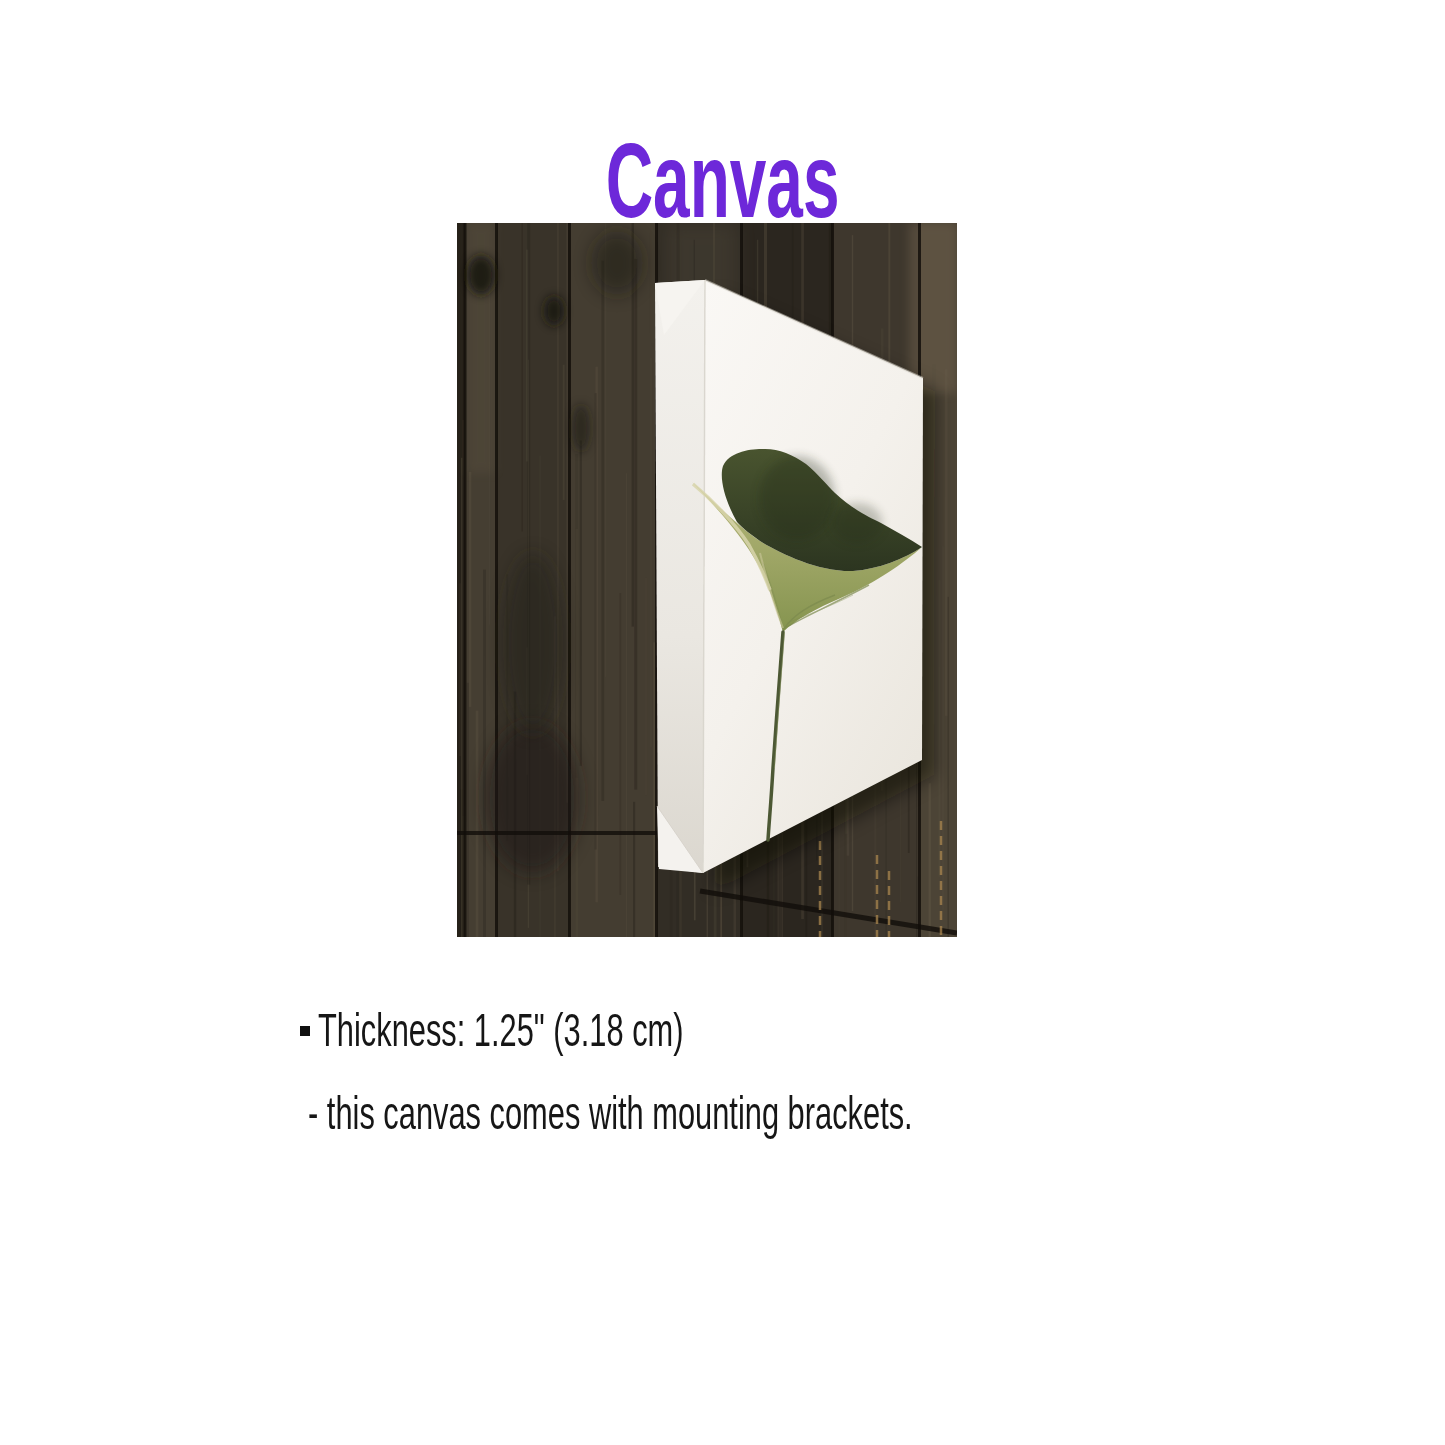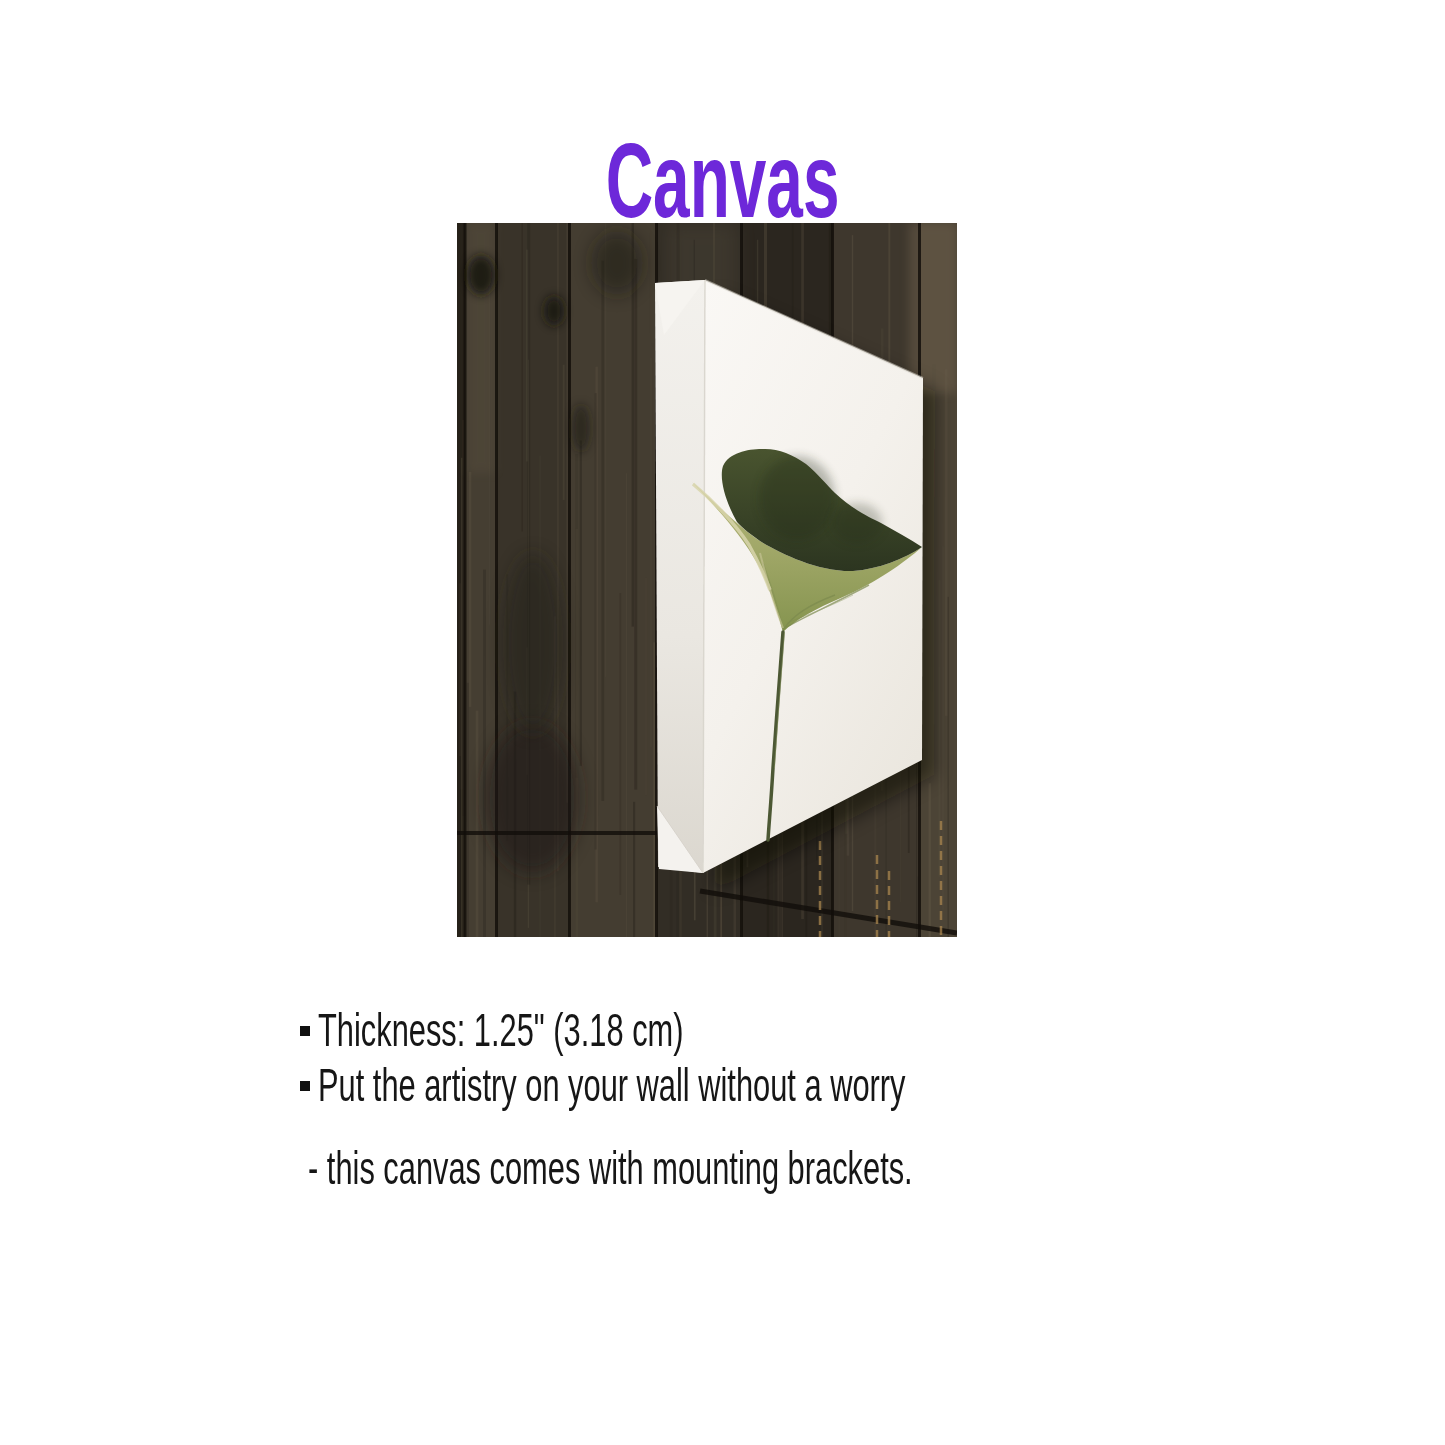--- a/index.html
+++ b/index.html
@@ -249,21 +249,17 @@
       </g>
     </g>
   </svg>
 </div>
 
 <div class="specs">
   <div class="spec-line">
     <span class="spec-bullet"></span>
     <span class="spec-text">Thickness: 1.25" (3.18 cm)</span>
   </div>
-  <div class="spec-line">
-    <span class="spec-bullet"></span>
-    <span class="spec-text">Put the artistry on your wall without a worry</span>
-  </div>
   <div class="spec-line continuation">
 
     <span class="spec-text">- this canvas comes with mounting brackets.</span>
   </div>
 </div>
 
 </body></html>

